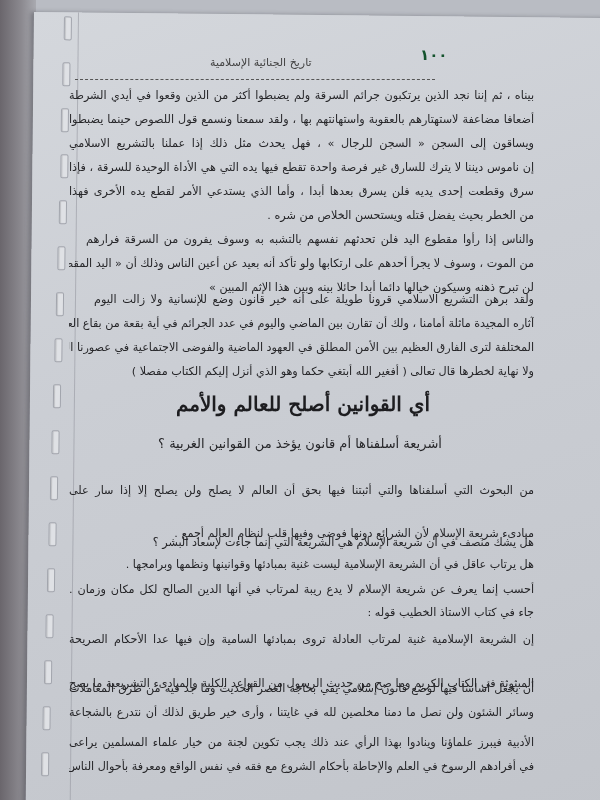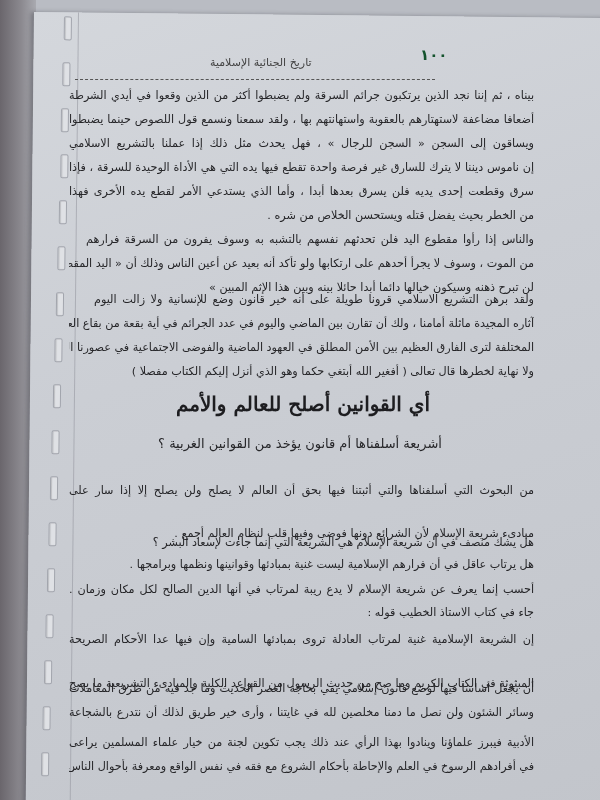--- a/index.html
+++ b/index.html
@@ -133,21 +133,21 @@
 <div class="line" style="top:340px;">المختلفة لترى الفارق العظيم بين الأمن المطلق في العهود الماضية والفوضى الاجتماعية في عصورنا الحاضرة</div>
 <div class="line last" style="top:364px;">ولا نهاية لخطرها قال تعالى ( أفغير الله أبتغي حكما وهو الذي أنزل إليكم الكتاب مفصلا )</div>
 
 <div class="heading">أي القوانين أصلح للعالم والأمم</div>
 <div class="subheading">أشريعة أسلفناها أم قانون يؤخذ من القوانين الغربية ؟</div>
 
 <div class="line" style="top:483px;">من البحوث التي أسلفناها والتي أثبتنا فيها بحق أن العالم لا يصلح ولن يصلح إلا إذا سار على</div>
 <div class="line last" style="top:506px;margin-top:20px;">مبادىء شريعة الإسلام لأن الشرائع دونها فوضى وفيها قلب لنظام العالم أجمع .</div>
 
 <div class="line last" style="top:535px; width:420px;">هل يشك منصف في أن شريعة الإسلام هي الشريعة التي إنما جاءت لإسعاد البشر ؟</div>
-<div class="line last" style="top:557px; width:420px;">هل يرتاب عاقل في أن فرارهم الإسلامية ليست غنية بمبادئها وقوانينها ونظمها وبرامجها .</div>
+<div class="line last" style="top:557px; width:420px;">هل يرتاب عاقل في أن الشريعة الإسلامية ليست غنية بمبادئها وقوانينها ونظمها وبرامجها .</div>
 
 <div class="line" style="top:582px;">أحسب إنما يعرف عن شريعة الإسلام لا يدع ريبة لمرتاب في أنها الدين الصالح لكل مكان وزمان .</div>
 <div class="line last" style="top:605px;">جاء في كتاب الاستاذ الخطيب قوله :</div>
 
 <div class="line" style="top:632px;">إن الشريعة الإسلامية غنية لمرتاب العادلة تروى بمبادئها السامية وإن فيها عدا الأحكام الصريحة</div>
 <div class="line" style="top:676px;">المبثوثة في الكتاب الكريم وما صح من حديث الرسول من القواعد الكلية والمبادىء التشريعية ما يصح</div>
 <div class="line" style="top:681px;">أن يجعل أساسا فيها لوضع قانون إسلامي يفي بحاجة العصر الحديث وما جد فيه من طرق المعاملات</div>
 <div class="line" style="top:705px;">وسائر الشئون ولن نصل ما دمنا مخلصين لله في غايتنا ، وأرى خير طريق لذلك أن نتدرع بالشجاعة</div>
 
 <div class="line" style="top:735px;">الأدبية فيبرز علماؤنا وينادوا بهذا الرأي عند ذلك يجب تكوين لجنة من خيار علماء المسلمين يراعى</div>

